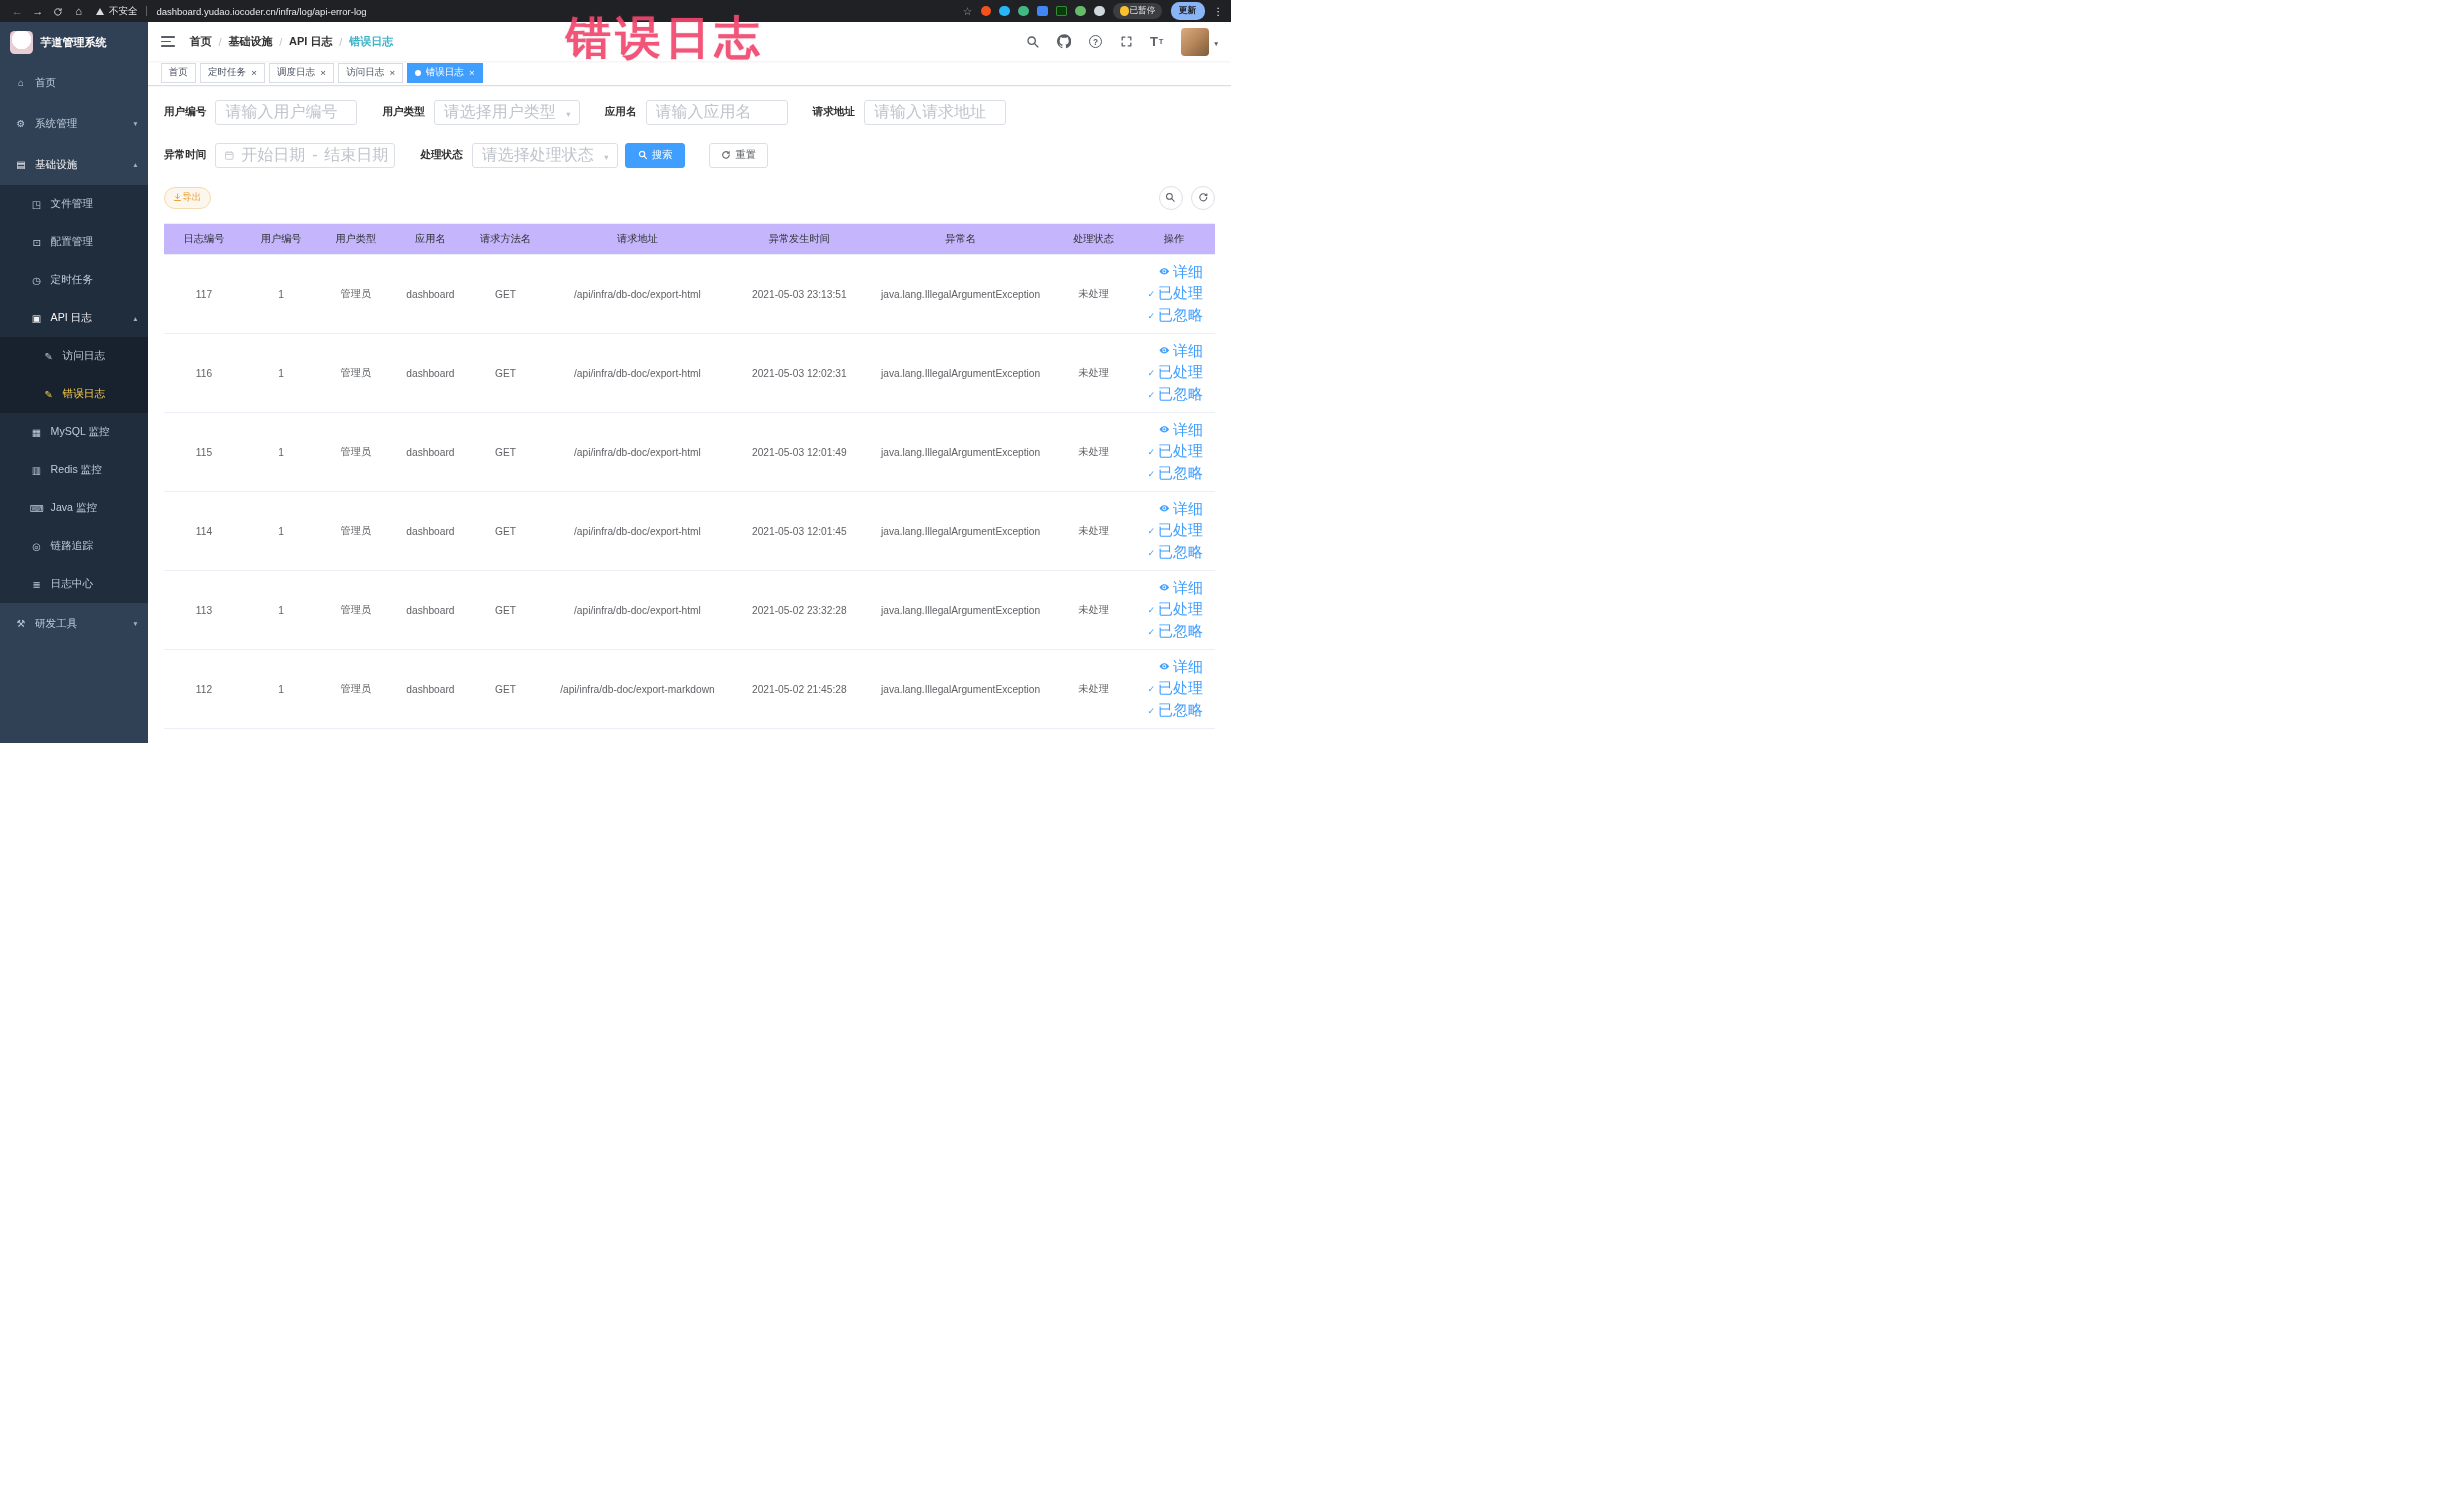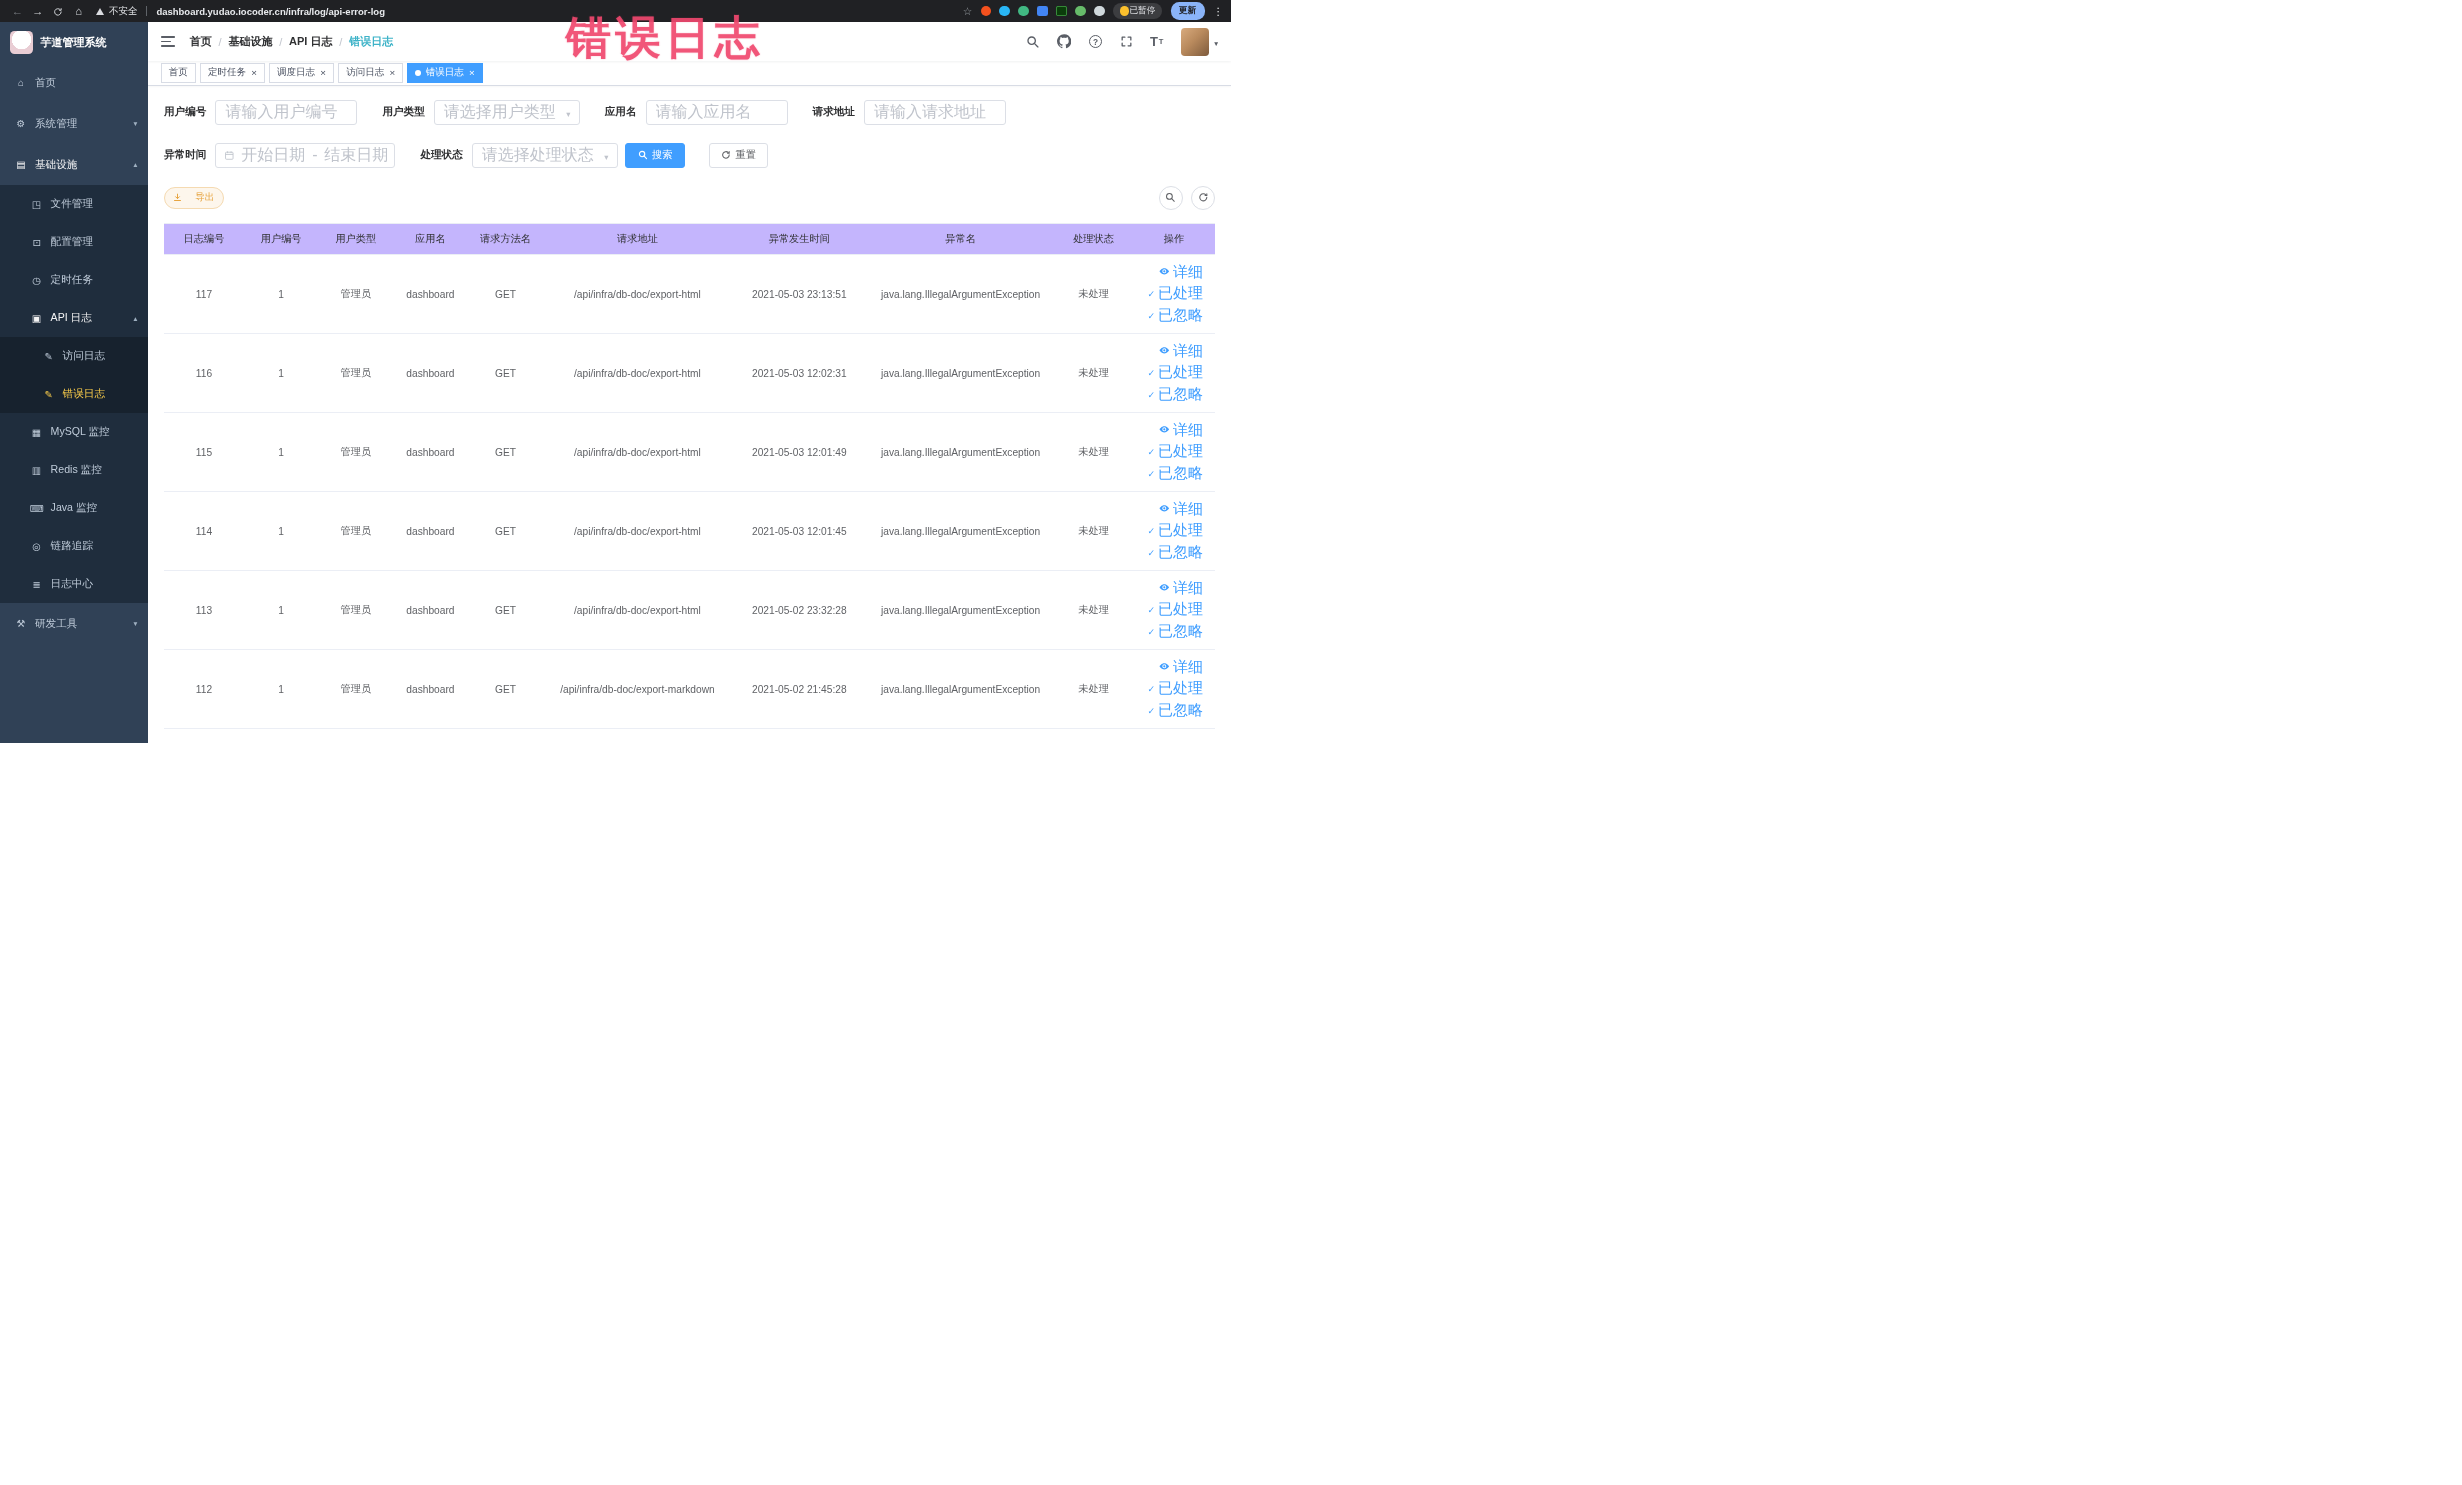--- a/index.html
+++ b/index.html
@@ -13,21 +13,21 @@
 
   
   .browser-bar { height:22px; background:#202124; display:flex; align-items:center; gap:1.5px; padding:0 7.6px; }
   .nav-ic { color:#d2d5d9; font-size:11.4px; width:19px; text-align:center; cursor:pointer; line-height:22px; }
   .nav-ic.dim { color:#797d82; }
   .ic-back::before{content:"\2190";} .ic-fwd::before{content:"\2192";} .ic-home::before{content:"\2302";}
   .ic-reload svg{vertical-align:middle;}
   .omnibox { display:flex; align-items:center; gap:5.3px; margin-left:6px; font-size:9.5px; color:#e8eaed; min-width:0; }
   .warn-tri { width:0; height:0; border-left:4.5px solid transparent; border-right:4.5px solid transparent; border-bottom:7.6px solid #dadce0; position:relative; }
   .om-div { width:0.8px; height:10.6px; background:#5f6368; margin:0 3.8px; }
-  .om-url { font-weight:700; color:#e8eaed; white-space:nowrap; }
+  .om-url { font-weight:400; color:#e8eaed; white-space:nowrap; }
   .browser-right { margin-left:auto; display:flex; align-items:center; gap:8.3px; }
   .ic-star::before{content:"\2606";} .ic-star{color:#9aa0a6;font-size:10.6px;cursor:pointer;}
   .ext { width:10.6px; height:10.6px; border-radius:50%; cursor:pointer; }
   .ext1{background:#f4511e;} .ext2{background:#29b6f6;} .ext3{background:#41b883;}
   .ext4{background:#4285f4;border-radius:2.3px;} .ext5{background:#0b3d0b;border-radius:2.3px;box-shadow:inset 0 0 0 0.8px #43a047;}
   .ext6{background:#66bb6a;} .ext7{background:#cfd8dc;}
   .paused-pill { display:flex; align-items:center; gap:0; background:#3c3d40; border-radius:8.3px; padding:2.3px 6.8px; color:#e8eaed; font-size:8.7px; cursor:pointer; }
   .paused-emoji { width:9.8px; height:9.8px; border-radius:50%; background:#fbc02d; }
   .update-pill { background:#8ab4f8; color:#202124; border-radius:8.3px; padding:3px 8.3px; font-size:8.7px; font-weight:700; cursor:pointer; }
   .ic-kebab::before{content:"\22EE";} .ic-kebab{color:#e8eaed;font-size:10.6px;width:10.6px;text-align:center;cursor:pointer;}
@@ -91,21 +91,21 @@
   .f-input::placeholder { color:#c0c4cc; }
   .f-select { width:146px; display:flex; align-items:center; padding:0 8.3px 0 9px; cursor:pointer; }
   .f-select .f-ph { color:#c0c4cc; flex:1; overflow:hidden; white-space:nowrap; }
   .f-caret::before { content:"\25BE"; color:#c0c4cc; font-size:8.3px; }
   .f-range { width:180px; display:flex; align-items:center; gap:6.8px; padding:0 7.6px; cursor:pointer; }
   .f-range .f-ph, .f-sep { color:#c0c4cc; white-space:nowrap; }
 
   .btn { height:25px; border-radius:3px; border:0.8px solid #dcdfe6; background:#fff; color:#606266; font-size:10.2px; display:inline-flex; align-items:center; gap:4.5px; padding:0 11.4px; cursor:pointer; font-family:inherit; }
   .btn.primary { background:var(--primary); border-color:var(--primary); color:#fff; }
   .btn.reset { margin-left:24px; }
-  .btn.warn { height:22px; padding:0 8.3px; background:#fdf6ec; border-color:#f5dab1; color:var(--warning); font-size:9.5px; border-radius:11px; gap:13px; }
+  .btn.warn { height:22px; padding:0 8.3px; background:#fdf6ec; border-color:#f5dab1; color:var(--warning); font-size:9.5px; border-radius:11px; gap:0; }
   .b-ic { display:flex; align-items:center; }
 
   .toolbar-row { display:flex; align-items:center; margin-bottom:13.6px; }
   .tb-right { margin-left:auto; display:flex; gap:8.3px; }
   .circle-btn { width:24px; height:24px; border-radius:50%; border:0.8px solid #dcdfe6; background:#fff; color:#606266; display:flex; align-items:center; justify-content:center; cursor:pointer; }
 
   
   table.table { width:100%; border-collapse:collapse; table-layout:fixed; }
   .table th { height:31px; background:#c4b5fd; font-size:10.2px; font-weight:400; color:#303133; border-top:0.8px solid #ebeef5; border-bottom:0.8px solid #ebeef5; padding:0 4.5px; text-align:center; white-space:nowrap; overflow:hidden; }
   .table td { height:79px; border-bottom:0.8px solid #ebeef5; font-size:10.2px; color:#606266; text-align:center; padding:0 4.5px; overflow:hidden; }

